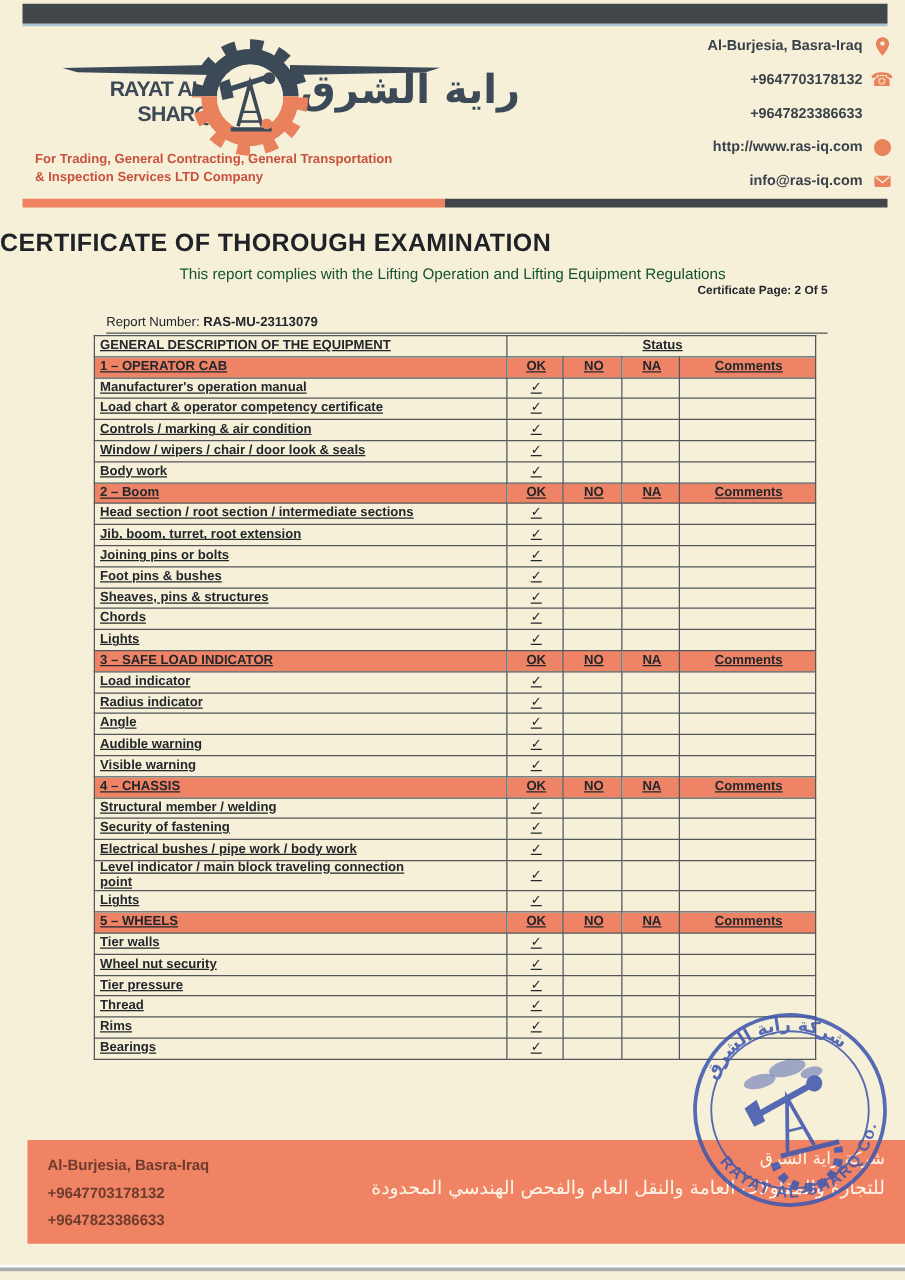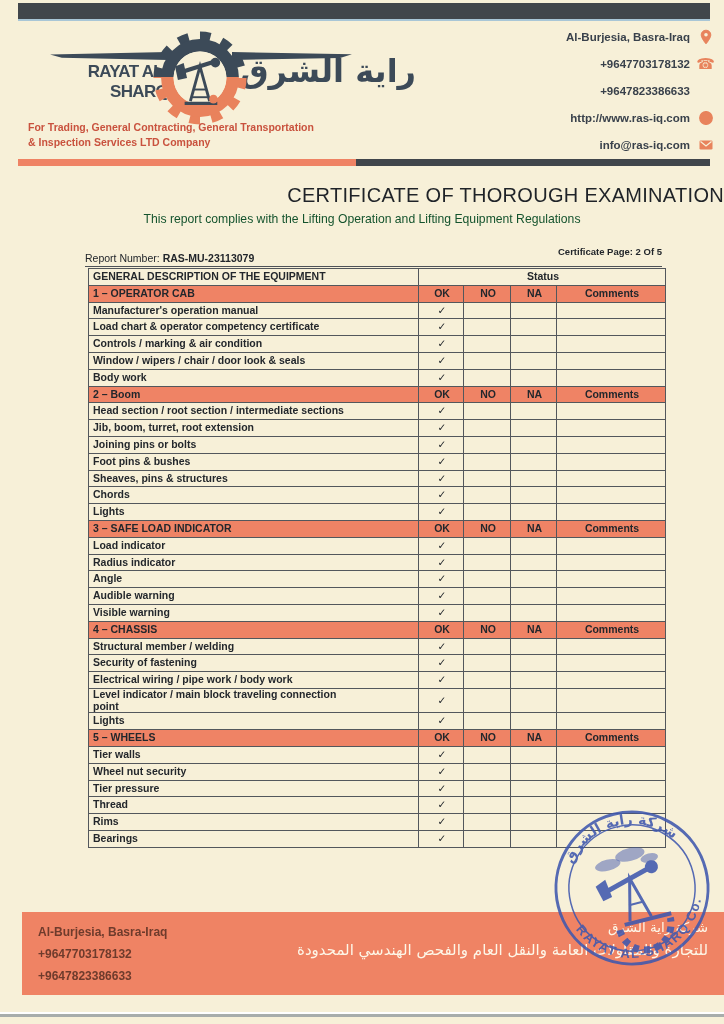--- a/index.html
+++ b/index.html
@@ -29,30 +29,30 @@
   .c-icon{width:17px;height:17px;display:flex;align-items:center;justify-content:center;}
   .c-icon svg{width:16px;height:16px;fill:#e8835c;stroke:#e8835c;}
   .c-glyph{font-family:"DejaVu Sans",sans-serif;color:#e8835c;font-size:15px;line-height:17px;}
 
   
   .divider{left:18px;top:159px;width:692px;height:7px;display:flex;}
   .divider .d-orange{width:338px;background:#ef8364;}
   .divider .d-dark{width:354px;background:#41464b;}
 
   
-  .title{left:0;top:184px;width:724px;text-align:right;font-size:20px;font-weight:normal;
+  .title{left:0;top:184px;width:724px;text-align:left;font-size:20px;font-weight:bold;
          color:#1f2328;letter-spacing:0.3px;}
   .subtitle{left:0;top:212px;width:724px;text-align:center;font-size:12.2px;color:#14532d;}
-  .cert-page{left:462px;top:246px;width:200px;text-align:right;font-size:9.5px;font-weight:bold;color:#22262b;}
+  .cert-page{left:462px;top:227px;width:200px;text-align:right;font-size:9.5px;font-weight:bold;color:#22262b;}
   .report{left:85px;top:252px;width:577px;font-size:10.5px;color:#22262b;padding-bottom:2px;
           border-bottom:1.5px solid #4e5257;}
   .report b{font-weight:bold;}
 
   
-  .eq-table{position:absolute;left:88px;top:268px;width:577px;border-collapse:collapse;table-layout:fixed;}
+  .eq-table{position:absolute;left:75px;top:268px;width:577px;border-collapse:collapse;table-layout:fixed;text-decoration:underline;}
   .eq-table td{border:1px solid #53575c;font-size:10.5px;font-weight:bold;color:#23272c;
                height:15.8px;padding:0 2px 0 4px;line-height:1.12;vertical-align:middle;overflow:hidden;}
   .desc-head{font-size:10.8px;}
   .status-head{text-align:center;font-size:11.5px;padding:0;}
   .section-row td{background:#ef8365;}
   .section-label{color:#343a40;font-size:11px;}
   .col-head{text-align:center;color:#7c4136;padding:0;}
   .item-label{white-space:pre-line;}
   .check-cell{text-align:center;padding:0;color:#41463f;font-family:"DejaVu Sans",sans-serif;font-size:11px;}
   .comment-cell{padding:0;}
@@ -340,21 +340,21 @@
           <td class="comment-cell"></td>
         </tr>
         <tr class="item-row">
           <td class="item-label">Security of fastening</td>
           <td class="check-cell">✓</td>
           <td class="check-cell"></td>
           <td class="check-cell"></td>
           <td class="comment-cell"></td>
         </tr>
         <tr class="item-row">
-          <td class="item-label">Electrical wiring / pipe work / body work</td>
+          <td class="item-label">Electrical bushes / pipe work / body work</td>
           <td class="check-cell">✓</td>
           <td class="check-cell"></td>
           <td class="check-cell"></td>
           <td class="comment-cell"></td>
         </tr>
         <tr class="item-row">
           <td class="item-label">Level indicator / main block traveling connection
 point</td>
           <td class="check-cell">✓</td>
           <td class="check-cell"></td>

